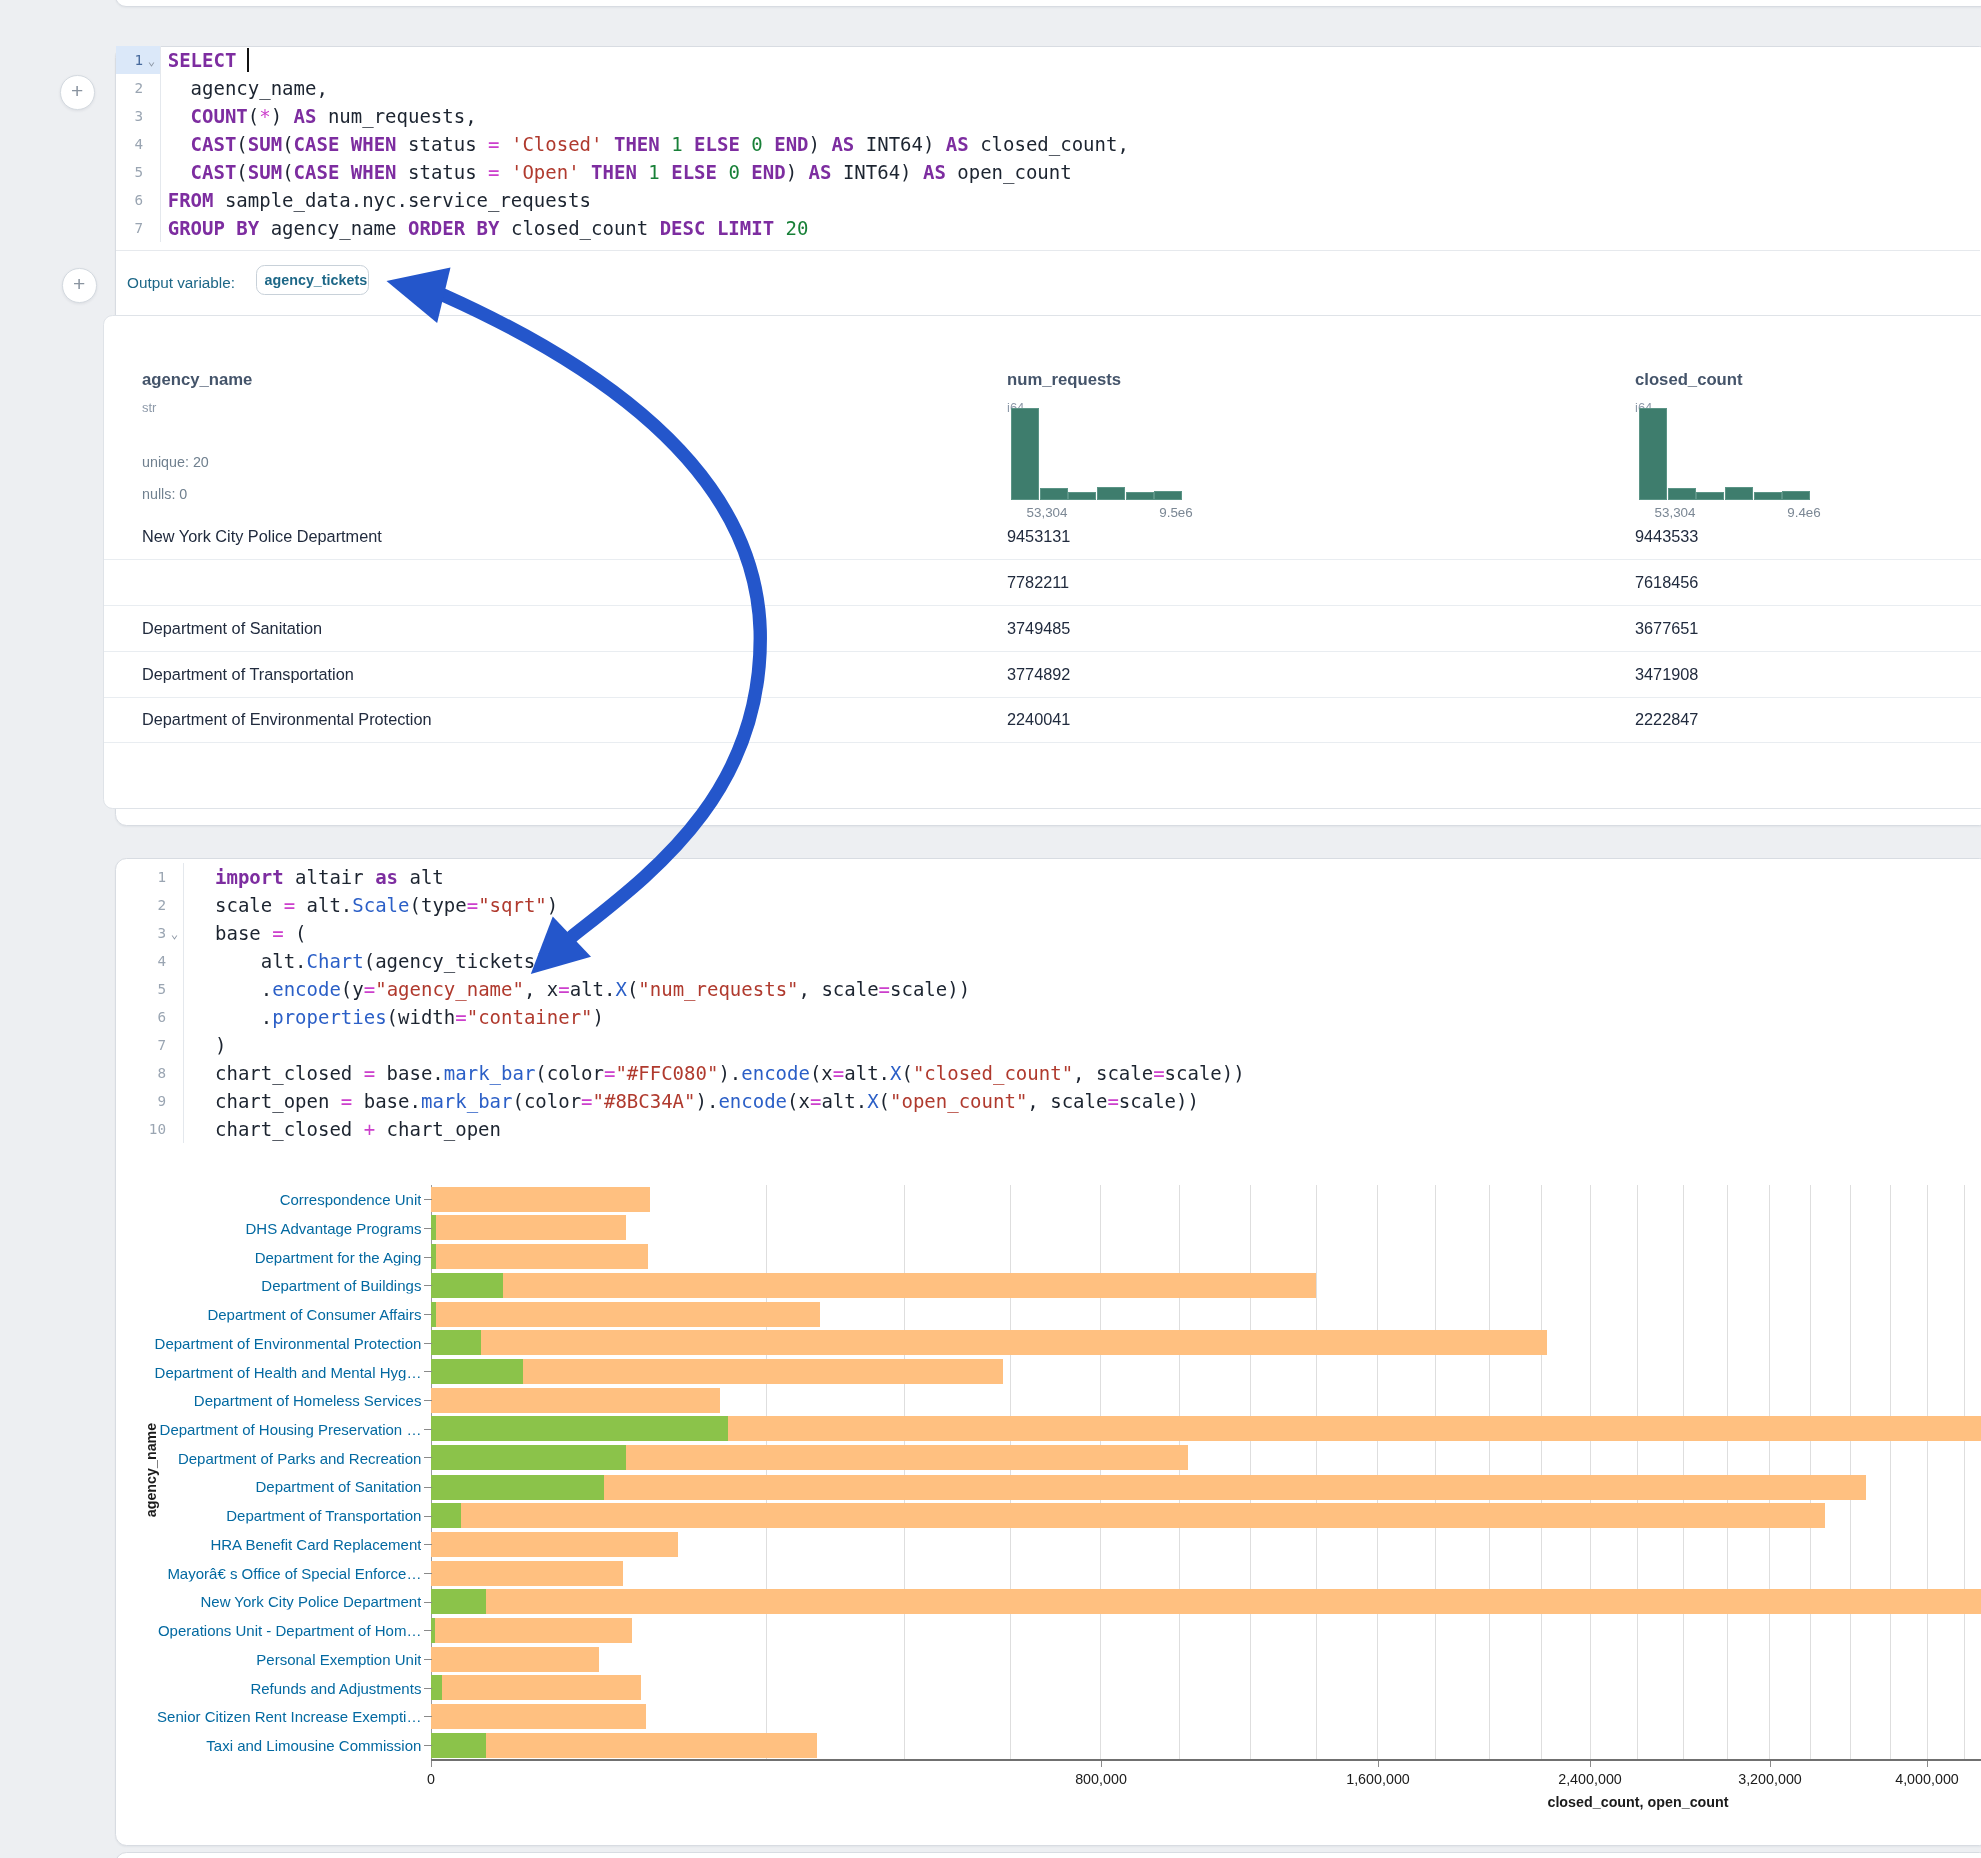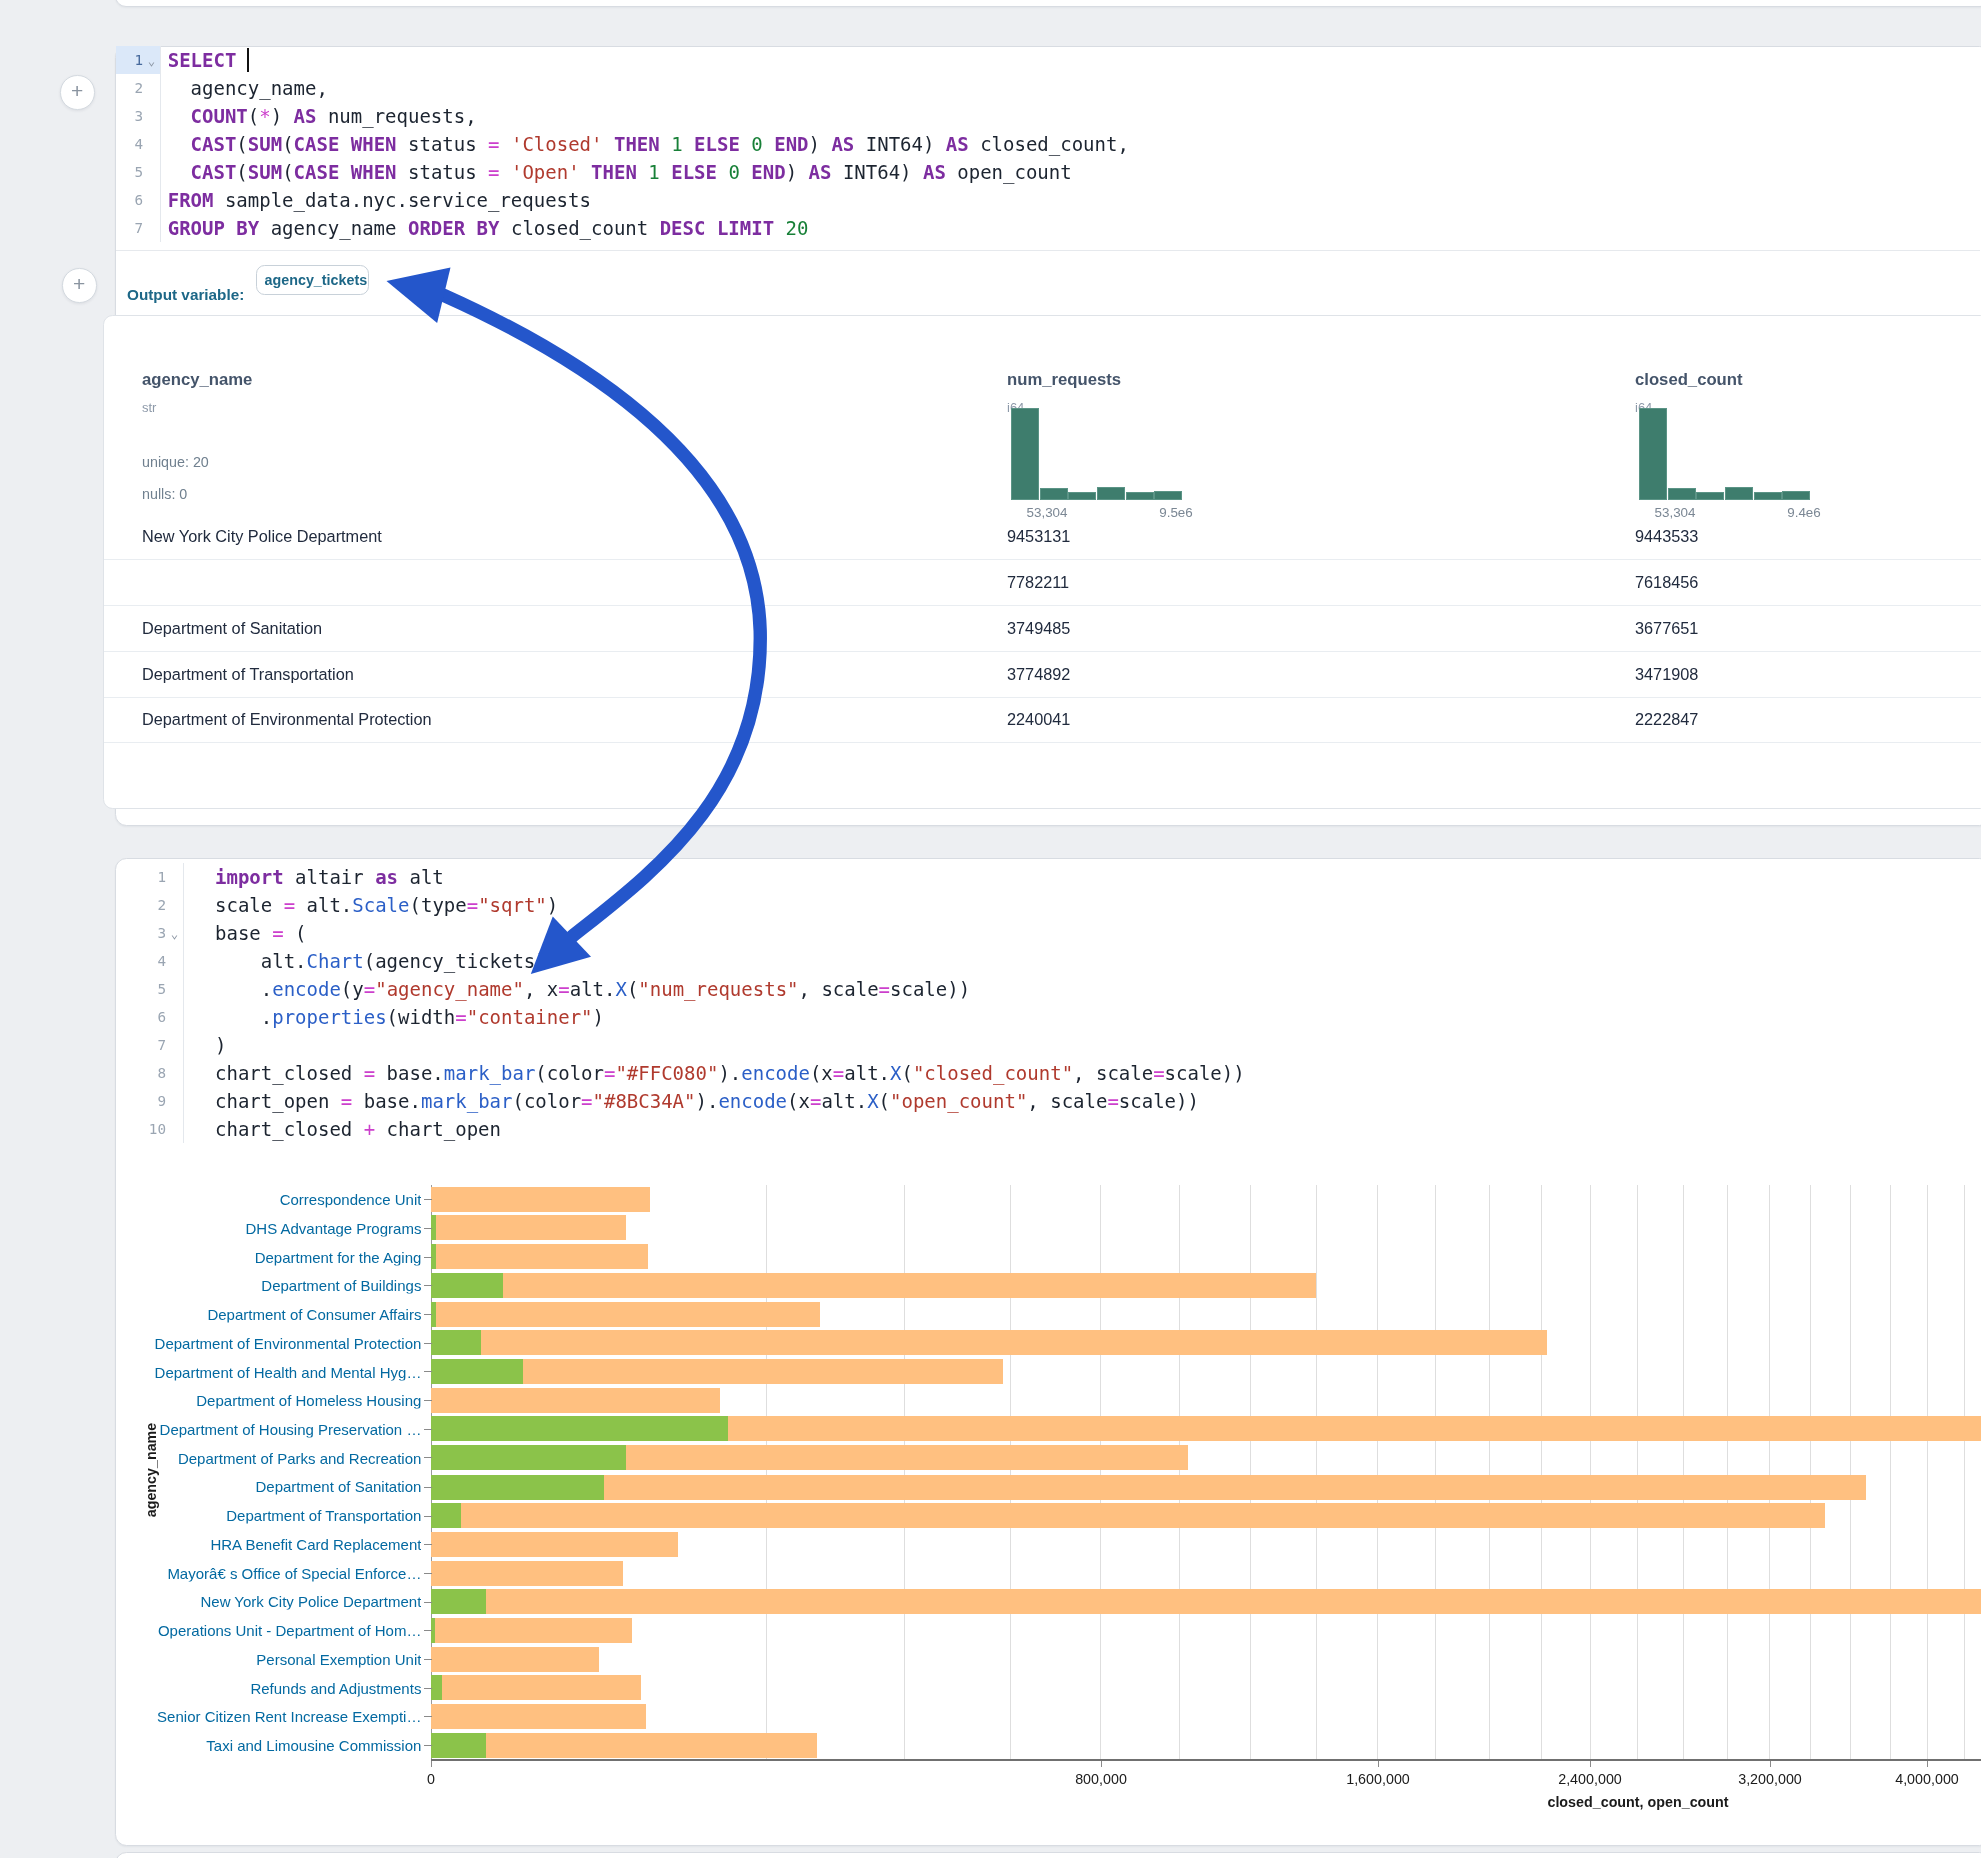--- a/index.html
+++ b/index.html
@@ -27,21 +27,21 @@
   #py-code .ctext{padding-left:31px;}
   .tok-k{color:#7d2da0;font-weight:bold;}
   .tok-s{color:#b03a2e;}
   .tok-n{color:#188038;}
   .tok-o{color:#cc3fcc;}
   .tok-f{color:#2b5fc7;}
   .tok-p{color:#1c2430;}
   #cursor{position:absolute;left:247px;top:48px;width:1.9px;height:24px;background:#111;z-index:2;}
   .hdiv{position:absolute;height:1px;background:#e6e9ed;}
   
-  #outvar-label{position:absolute;left:127px;top:286px;font-size:15.3px;font-weight:bold;color:#1d6787;}
+  #outvar-label{position:absolute;left:127px;top:274px;font-size:15.3px;font-weight:normal;color:#1d6787;}
   #outvar-pill{position:absolute;left:256px;top:265px;width:113px;height:30px;border:1.4px solid #c8d1d9;
                border-radius:8.6px;background:#fff;font-size:14.3px;font-weight:bold;color:#1d6787;
                line-height:28px;padding:0 7.6px;overflow:hidden;white-space:nowrap;box-sizing:border-box;}
   
   #table-card{position:absolute;left:103px;top:315px;width:1885px;height:492px;background:#fff;
               border:1px solid #dfe3e8;border-radius:9.6px;}
   .th-name{position:absolute;font-size:16.7px;font-weight:bold;color:#44546a;}
   .th-type{position:absolute;font-size:13px;color:#8d99a9;}
   .th-meta{position:absolute;font-size:14.3px;color:#70808f;}
   .histbox{position:absolute;width:176px;height:92px;}
@@ -245,21 +245,21 @@
         <div class="ycatlab" style="left: 13.4px; top: 96px;">Department for the Aging</div>
         <div class="ytick" style="left: 308px; top: 96px;"></div>
         <div class="ycatlab" style="left: 13.4px; top: 124px;">Department of Buildings</div>
         <div class="ytick" style="left: 308px; top: 124px;"></div>
         <div class="ycatlab" style="left: 13.4px; top: 153px;">Department of Consumer Affairs</div>
         <div class="ytick" style="left: 308px; top: 153px;"></div>
         <div class="ycatlab" style="left: 13.4px; top: 182px;">Department of Environmental Protection</div>
         <div class="ytick" style="left: 308px; top: 182px;"></div>
         <div class="ycatlab" style="left: 13.4px; top: 211px;">Department of Health and Mental Hyg…</div>
         <div class="ytick" style="left: 308px; top: 210px;"></div>
-        <div class="ycatlab" style="left: 13.4px; top: 239px;">Department of Homeless Housing</div>
+        <div class="ycatlab" style="left: 13.4px; top: 239px;">Department of Homeless Services</div>
         <div class="ytick" style="left: 308px; top: 239px;"></div>
         <div class="ycatlab" style="left: 13.4px; top: 268px;">Department of Housing Preservation …</div>
         <div class="ytick" style="left: 308px; top: 268px;"></div>
         <div class="ycatlab" style="left: 13.4px; top: 297px;">Department of Parks and Recreation</div>
         <div class="ytick" style="left: 308px; top: 296px;"></div>
         <div class="ycatlab" style="left: 13.4px; top: 325px;">Department of Sanitation</div>
         <div class="ytick" style="left: 308px; top: 326px;"></div>
         <div class="ycatlab" style="left: 13.4px; top: 354px;">Department of Transportation</div>
         <div class="ytick" style="left: 308px; top: 355px;"></div>
         <div class="ycatlab" style="left: 13.4px; top: 383px;">HRA Benefit Card Replacement</div>

